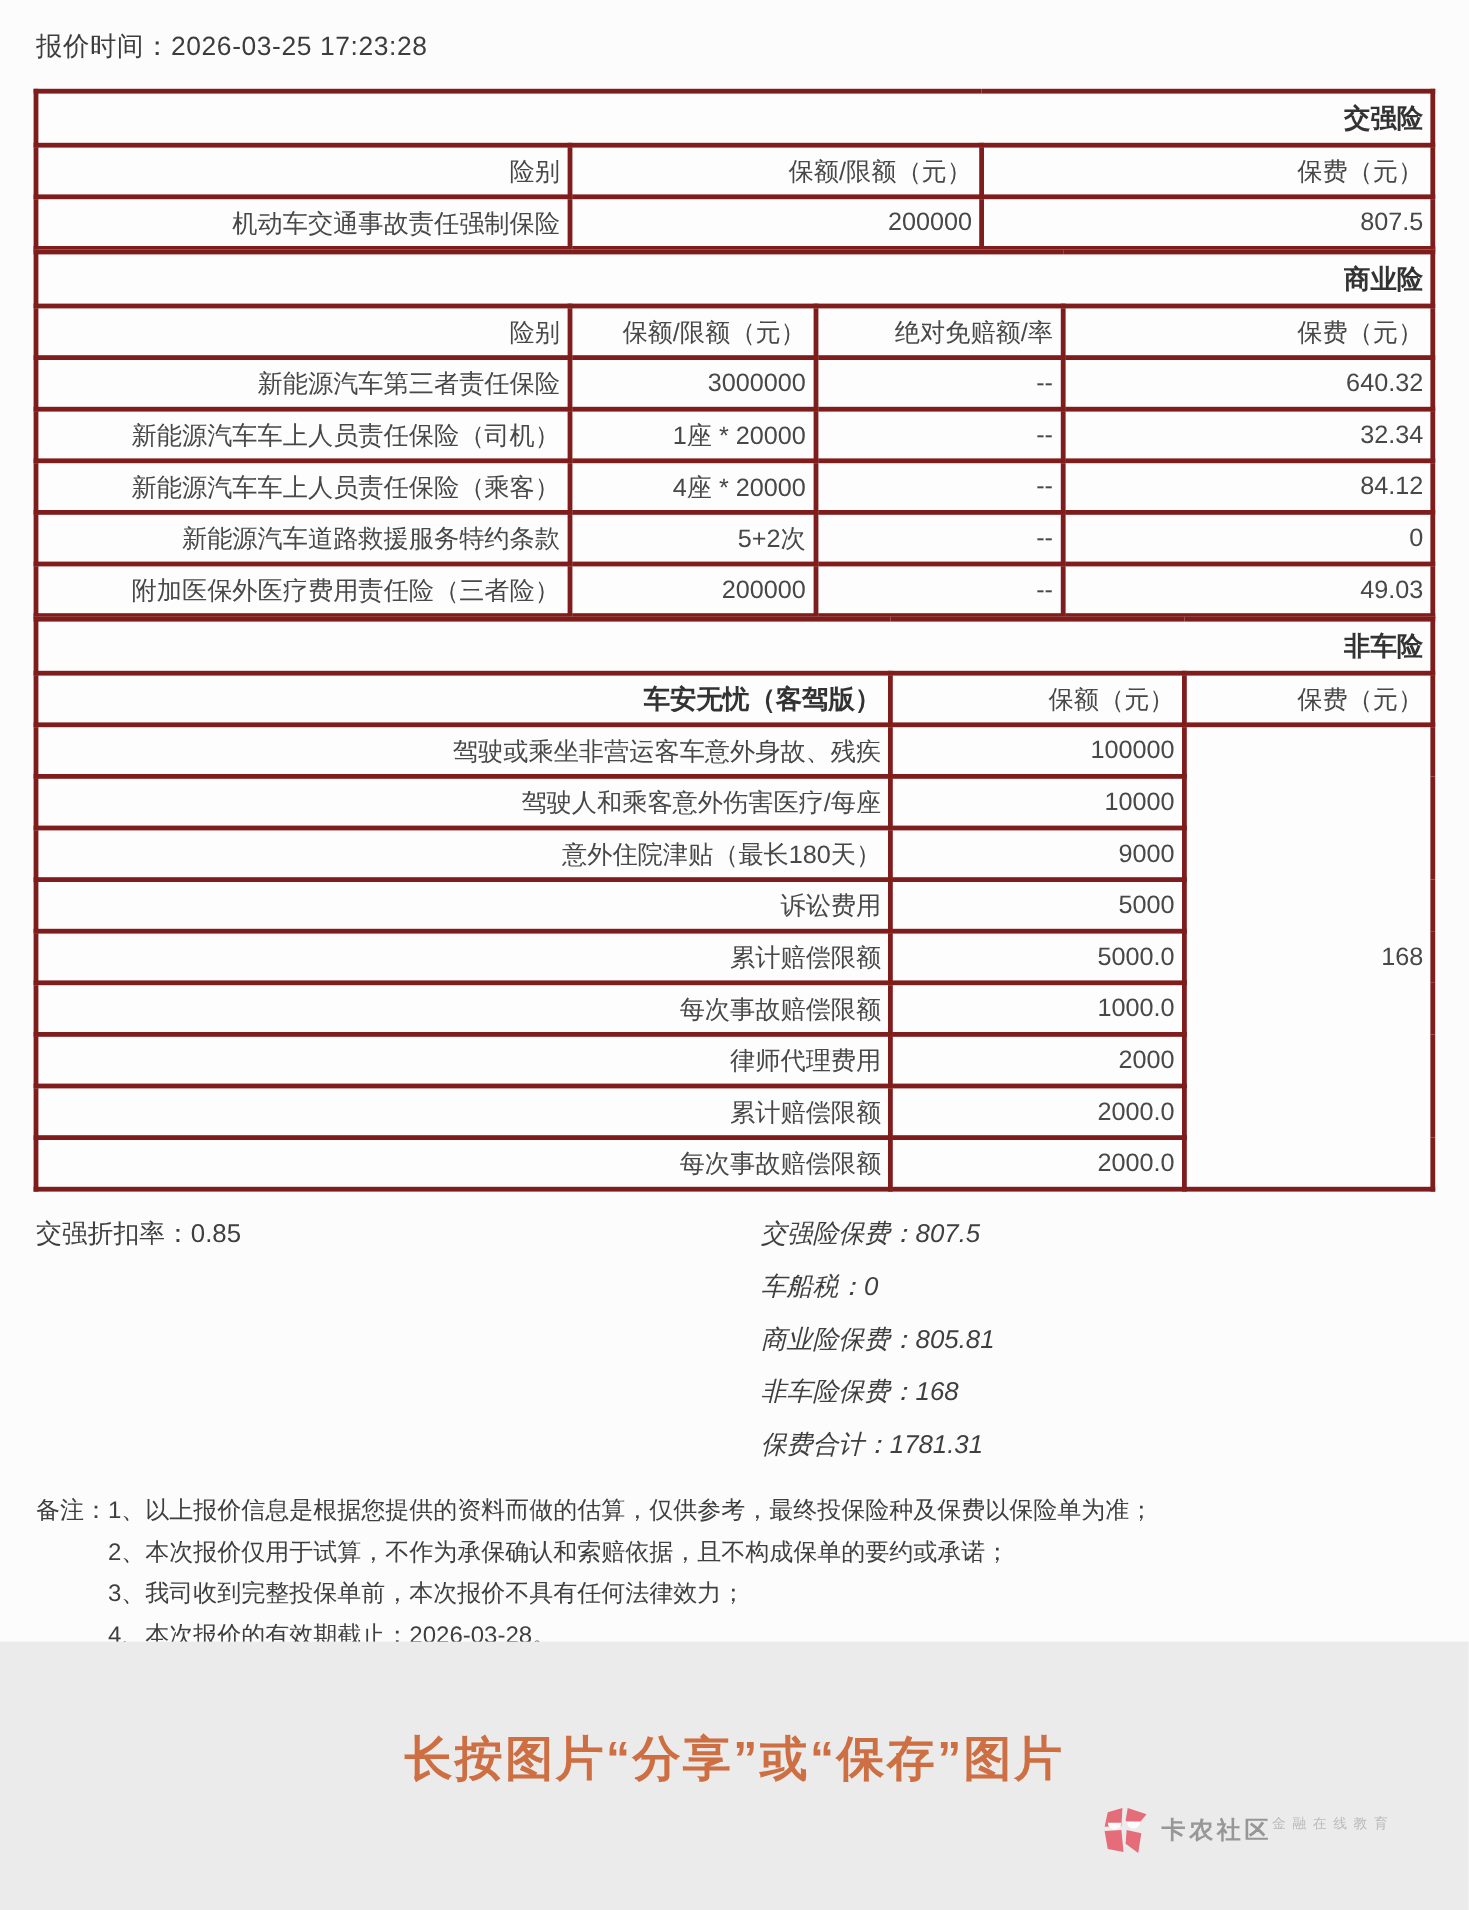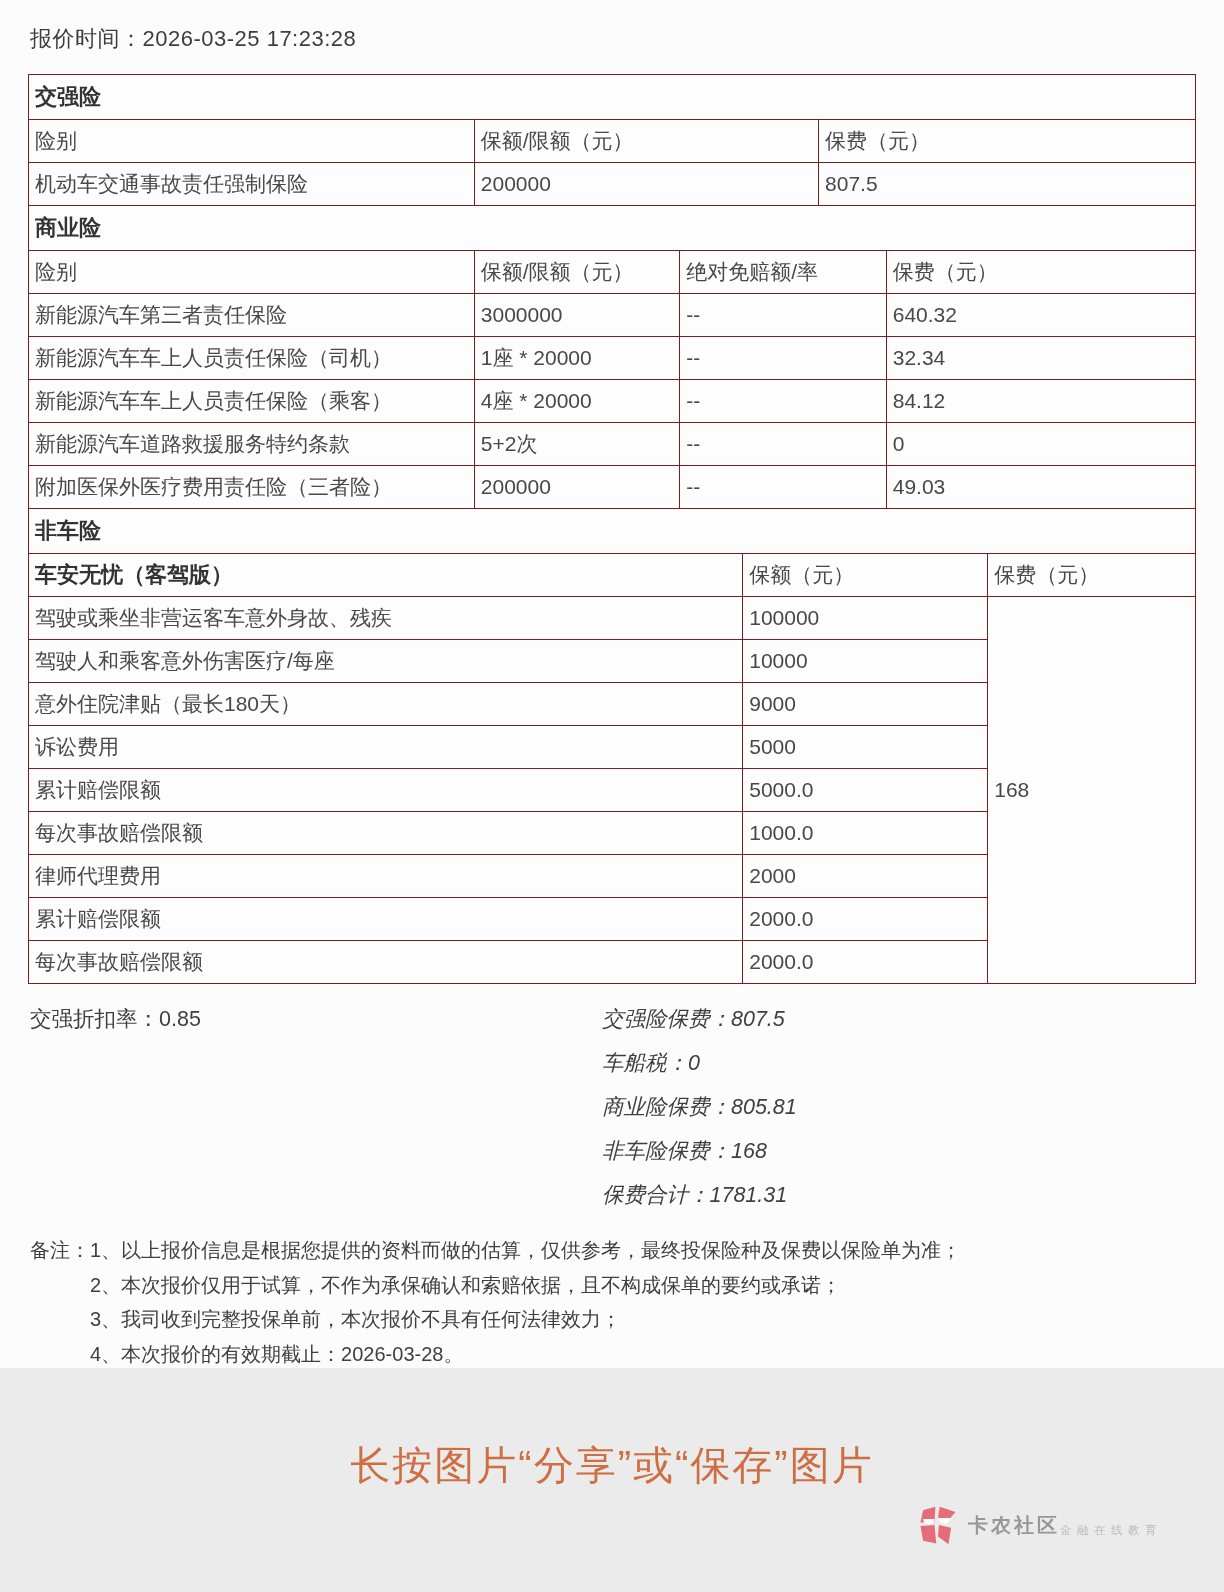--- a/index.html
+++ b/index.html
@@ -22,43 +22,44 @@
 
   .tables-wrap { margin:20px 28px 0 28px; }
   table.qtable {
     width:100%;
     border-collapse:collapse;
     table-layout:fixed;
     background:#fdfdfd;
   }
   table.qtable + table.qtable { margin-top:-1px; }
   table.qtable td {
-    border:1px solid #7f1d1d;
+    border:4px solid #7f1d1d;
     height:43px;
-    text-align:left;
+    text-align:right;
     vertical-align:middle;
     font-size:21px;
     color:#484848;
     padding:0 6px;
     overflow:hidden;
     white-space:nowrap;
   }
   table.qtable tr.sec-title td {
     font-weight:bold;
     font-size:22px;
     color:#333;
     height:45px;
   }
   table.qtable td.bold { font-weight:bold; font-size:22px; color:#333; }
 
   .summary-row {
     display:flex;
     margin:13px 30px 0 30px;
     font-size:21.5px;
     color:#3f3f3f;
+    gap:32px;
   }
   .summary-left { width:572px; line-height:44px; }
   .summary-right { line-height:44px; }
   .summary-right .sum-line { display:block;font-style:italic; }
 
   .notes {
     display:flex;
     margin:16px 30px 0 30px;
     font-size:20px;
     color:#3f3f3f;
@@ -70,39 +71,39 @@
   .footer {
     position:absolute;
     left:0; bottom:0;
     width:1224px; height:224px;
     background:#ebebeb;
   }
   .footer-tip {
     padding-top:70px;
     text-align:center;
     font-size:40px;
-    font-weight:normal;
+    font-weight:bold;
     color:#cd6f42;           
     letter-spacing:2px;
   }
   .logo {
     position:absolute;
     right:62px; top:136px;
     display:flex;
     align-items:center;
     opacity:0.9;
   }
   .logo-mark { width:42px; height:42px; margin-right:9px; }
   .logo-texts { display:flex; flex-direction:row; }
   .logo-title {
     font-size:20px; font-weight:bold;
     color:#8f8f8f; letter-spacing:3px;
   }
   .logo-subtitle {
-    margin-top:11px;
+    margin-top:0;
     font-size:11.5px;
     color:#b6b6b6; letter-spacing:5.5px;
   }
 </style>
 </head>
 <body>
 
 <div class="page">
 
   <div class="quote-time">

